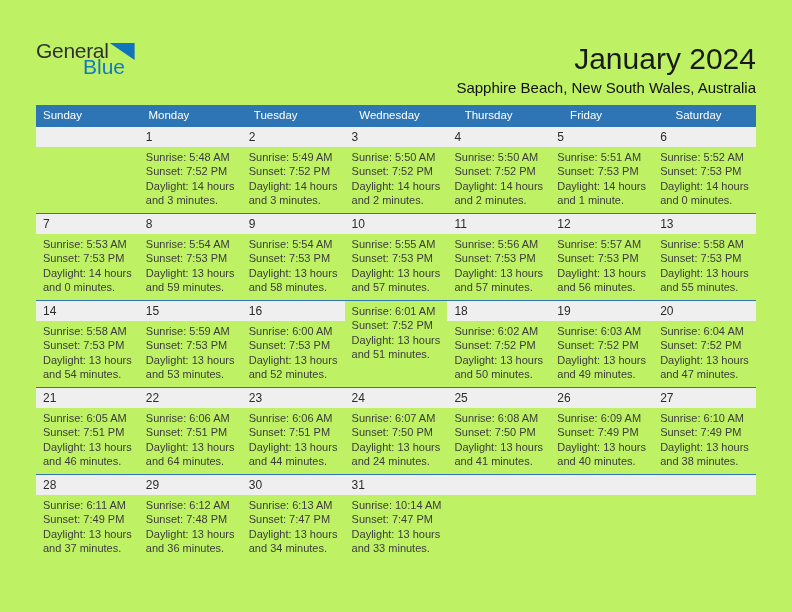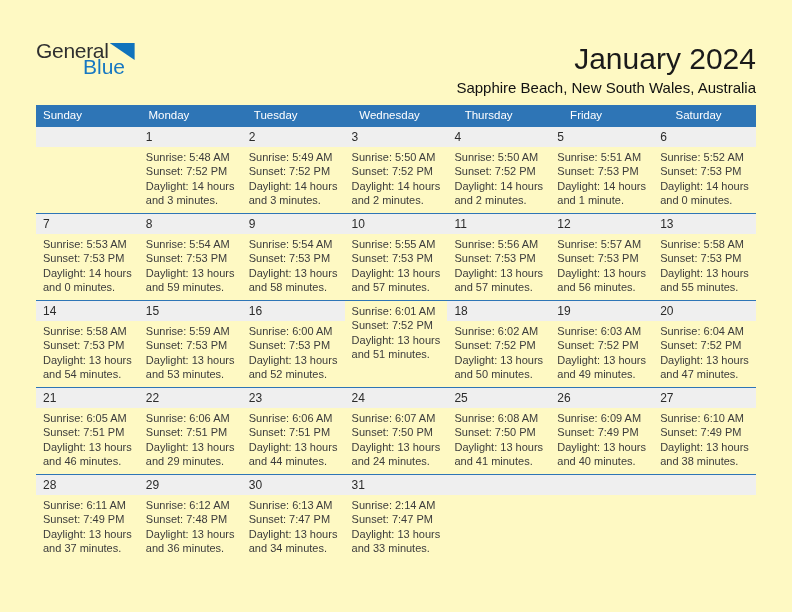--- a/index.html
+++ b/index.html
@@ -1,18 +1,18 @@
 <!DOCTYPE html>
 <html><head>
 <meta charset="utf-8">
 <style>
   * { margin:0; padding:0; box-sizing:border-box; }
   html,body { width:792px; height:612px; background:#ffffff;
               font-family:"Liberation Sans", sans-serif; }
-  .page { position:relative; width:792px; height:612px; background:#fef9c3; overflow:hidden; }
+  .page { position:relative; width:792px; height:612px; background:#bef264; overflow:hidden; }
 
   
   .logo { position:absolute; left:36px; top:40px; }
   .logo-row { display:flex; align-items:flex-end; }
   .logo-general { font-size:21px; line-height:21px; color:#303030; letter-spacing:-0.3px; }
   .logo-triangle { width:25px; height:17px; background:#1073BC;
                    clip-path:polygon(0 0, 100% 0, 100% 100%);
                    margin-left:1px; margin-bottom:1px; }
   .logo-blue { font-size:21px; line-height:18px; color:#1778C2; margin-left:47px; margin-top:-3px; }
 
@@ -257,21 +257,21 @@
               <div>Daylight: 13 hours</div>
               <div>and 46 minutes.</div>
             </div>
           </div>
           <div class="cell">
             <div class="dnum">22</div>
             <div class="lines">
               <div>Sunrise: 6:06 AM</div>
               <div>Sunset: 7:51 PM</div>
               <div>Daylight: 13 hours</div>
-              <div>and 29 minutes.</div>
+              <div>and 64 minutes.</div>
             </div>
           </div>
           <div class="cell">
             <div class="dnum">23</div>
             <div class="lines">
               <div>Sunrise: 6:06 AM</div>
               <div>Sunset: 7:51 PM</div>
               <div>Daylight: 13 hours</div>
               <div>and 44 minutes.</div>
             </div>
@@ -337,21 +337,21 @@
             <div class="lines">
               <div>Sunrise: 6:13 AM</div>
               <div>Sunset: 7:47 PM</div>
               <div>Daylight: 13 hours</div>
               <div>and 34 minutes.</div>
             </div>
           </div>
           <div class="cell">
             <div class="dnum">31</div>
             <div class="lines">
-              <div>Sunrise: 2:14 AM</div>
+              <div>Sunrise: 10:14 AM</div>
               <div>Sunset: 7:47 PM</div>
               <div>Daylight: 13 hours</div>
               <div>and 33 minutes.</div>
             </div>
           </div>
           <div class="cell">
             <div class="dnum"></div>
           </div>
           <div class="cell">
             <div class="dnum"></div>

